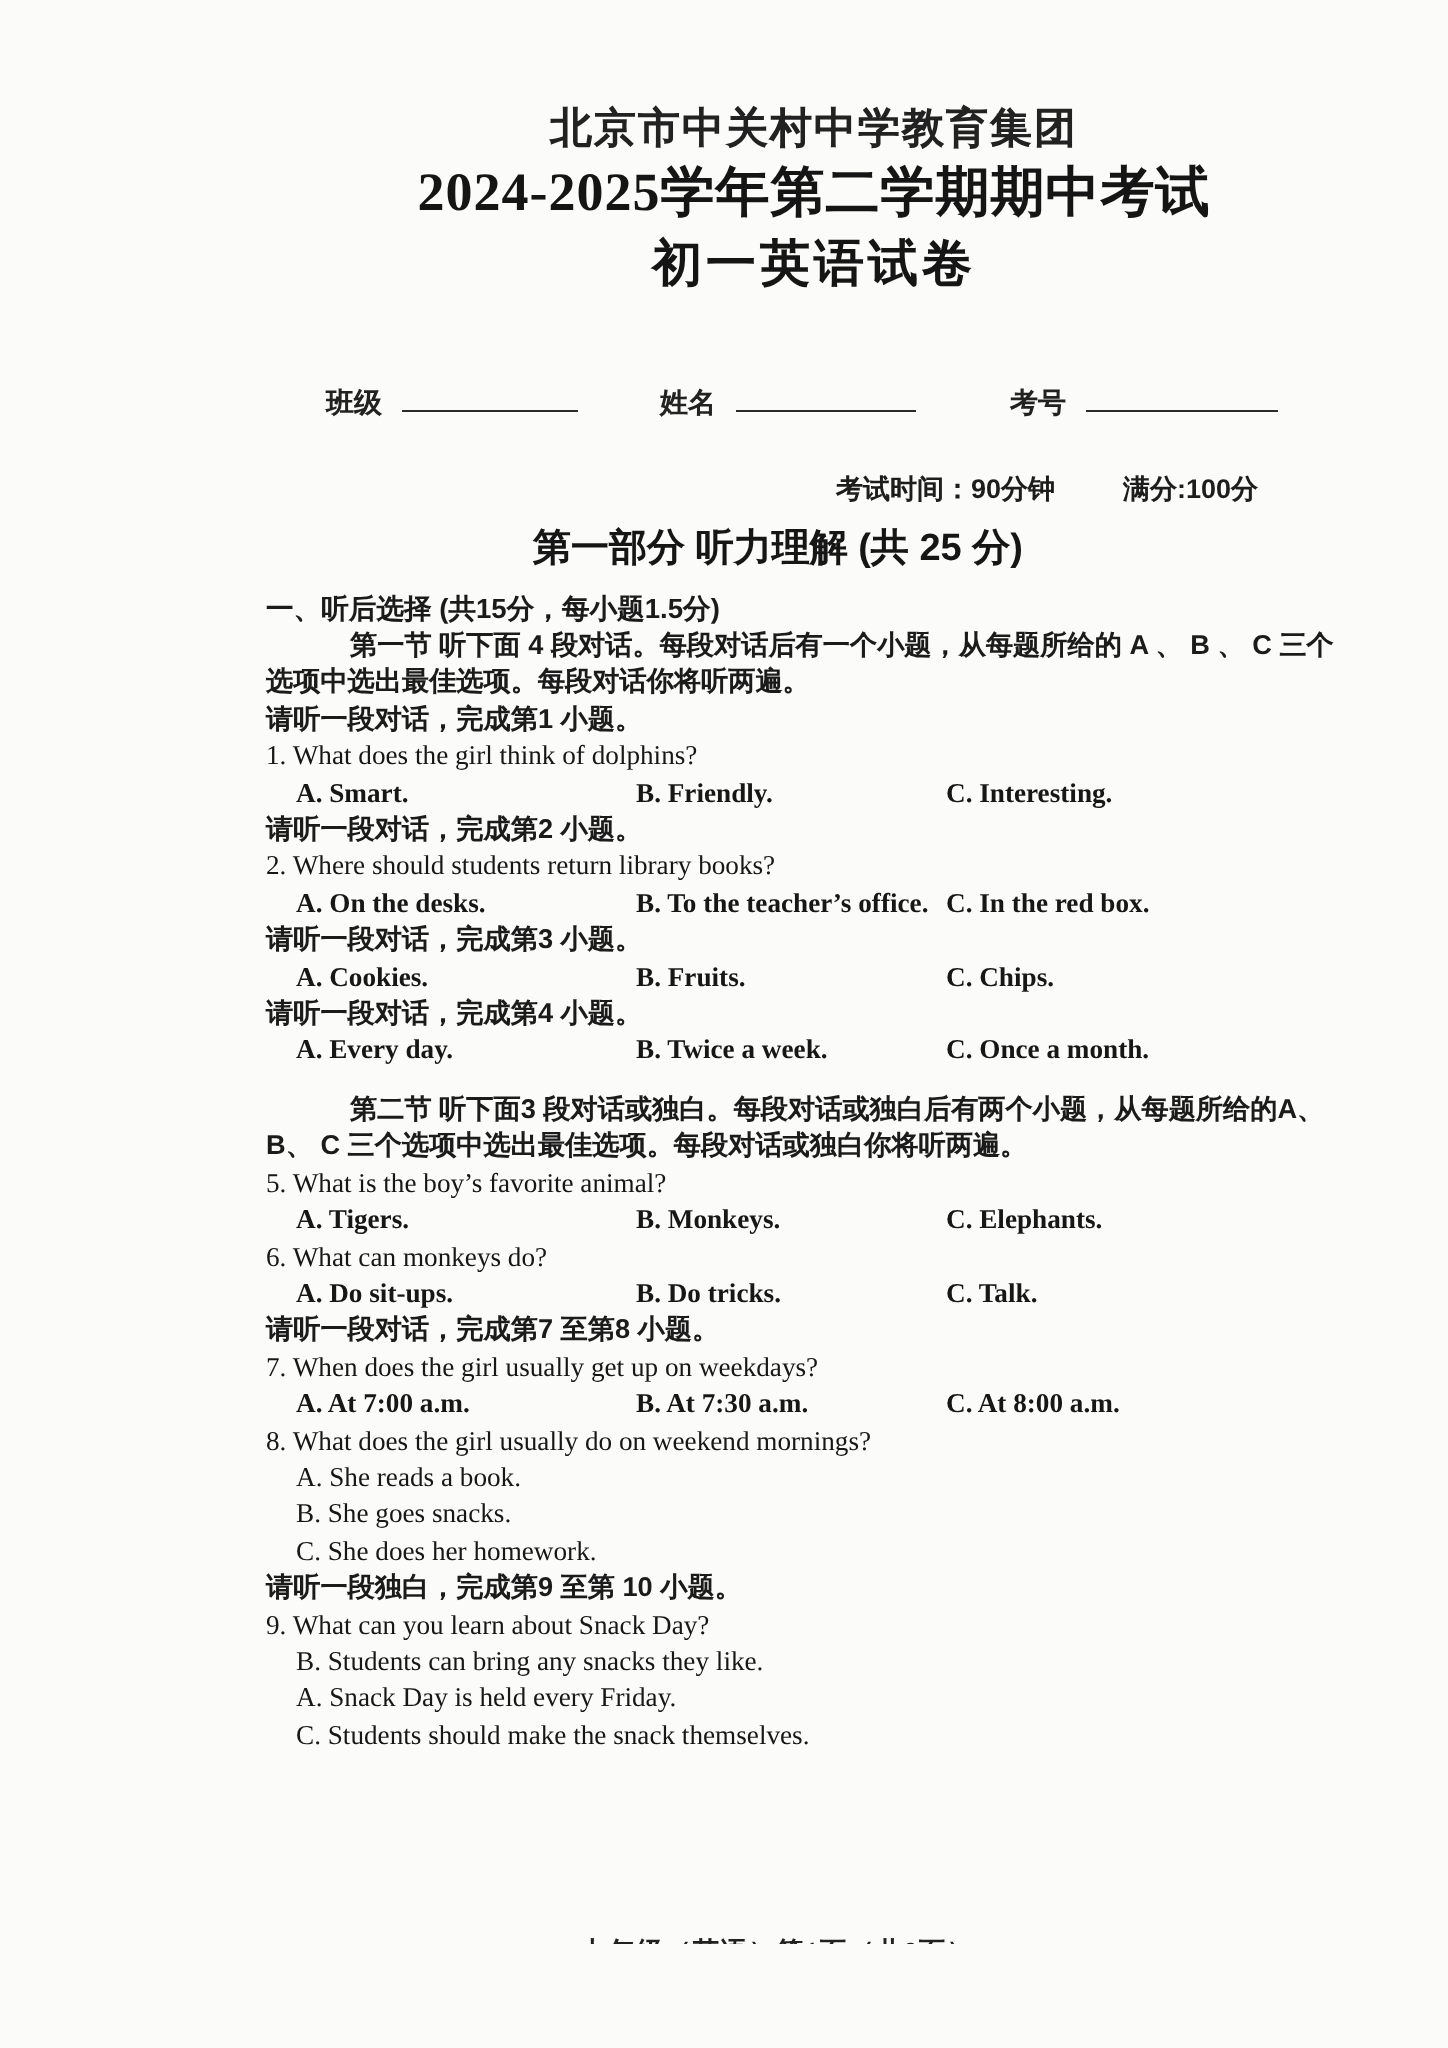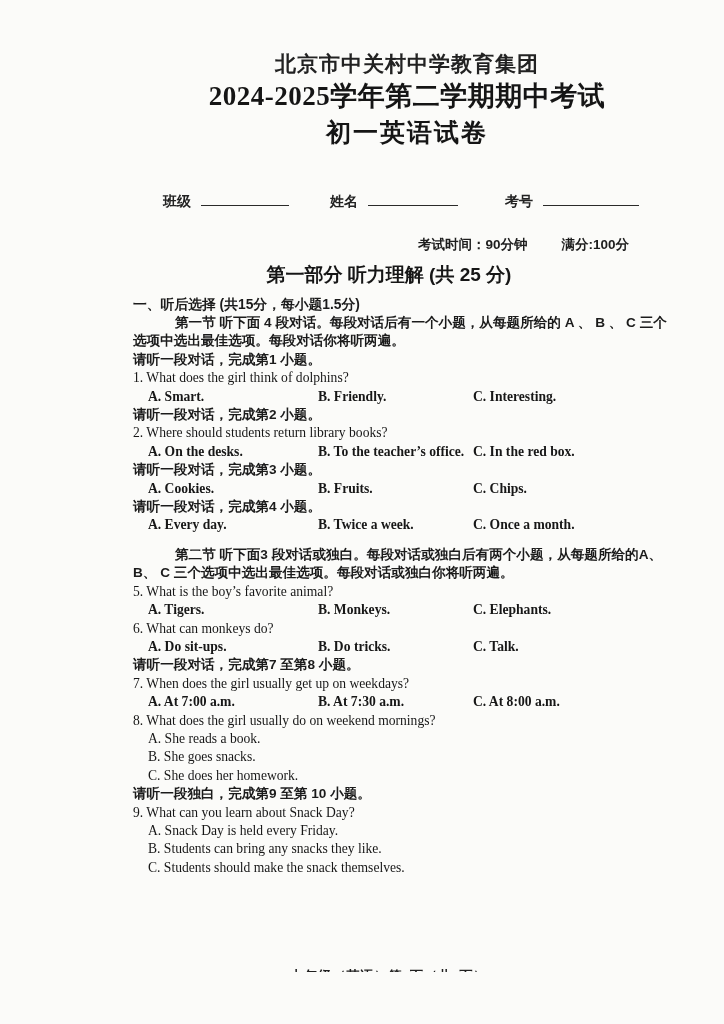--- a/index.html
+++ b/index.html
@@ -183,20 +183,20 @@
       <span class="oc">C. At 8:00 a.m.</span>
     </div>
 
     <div class="en">8. What does the girl usually do on weekend mornings?</div>
     <div class="en optline">A. She reads a book.</div>
     <div class="en optline">B. She goes snacks.</div>
     <div class="en optline">C. She does her homework.</div>
 
     <div class="cn">请听一段独白，完成第9 至第 10 小题。</div>
     <div class="en">9. What can you learn about Snack Day?</div>
+    <div class="en optline">B. Students can bring any snacks they like.</div>
     <div class="en optline">A. Snack Day is held every Friday.</div>
-    <div class="en optline">B. Students can bring any snacks they like.</div>
     <div class="en optline">C. Students should make the snack themselves.</div>
 
   </div>
 
   <div class="footer">七年级（英语）第1页（共8页）</div>
 </div>
 
 </body></html>

